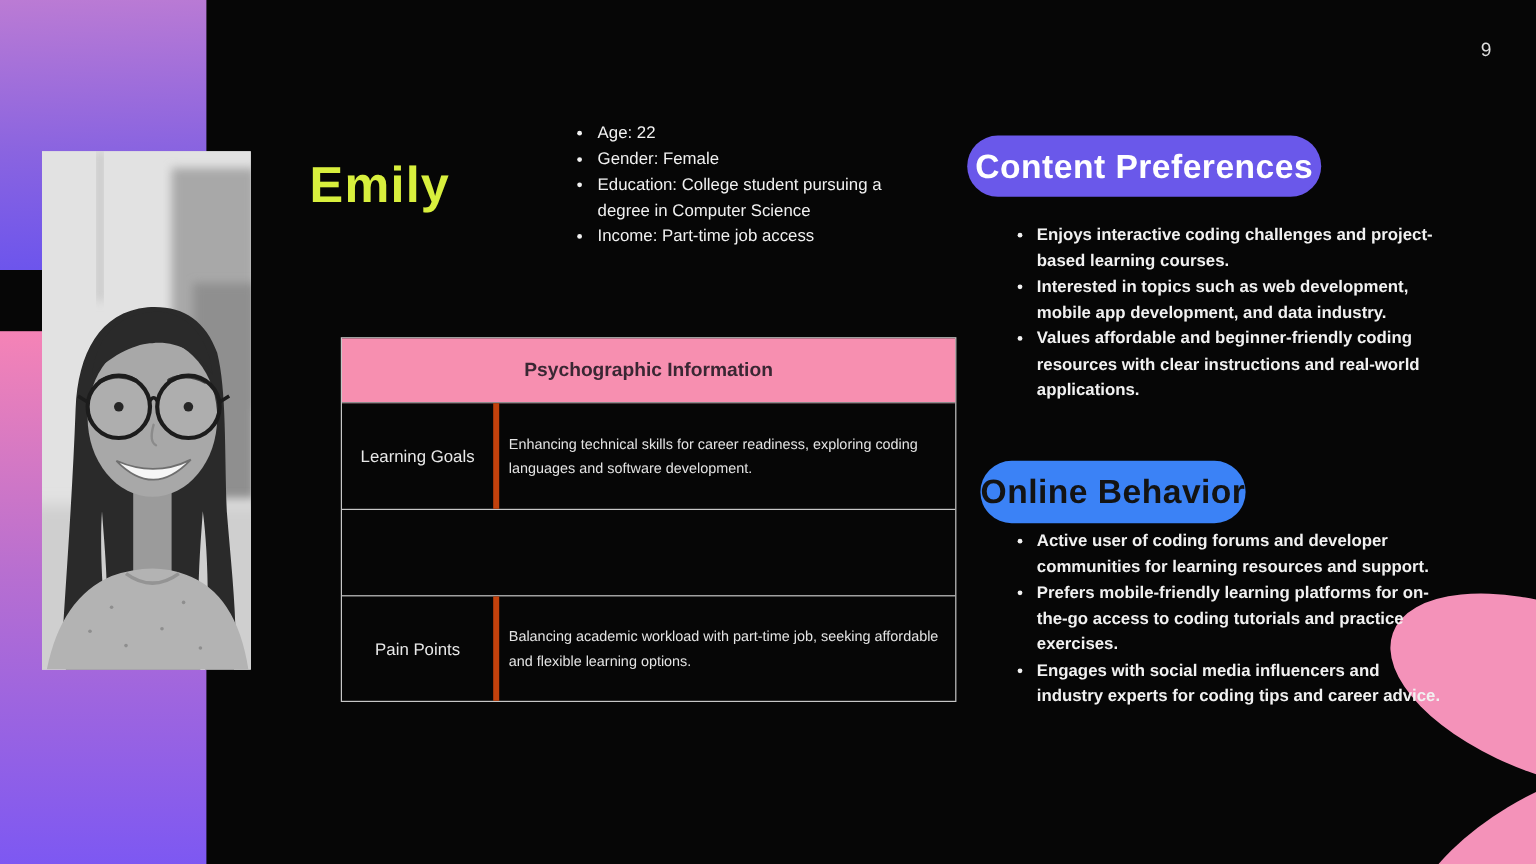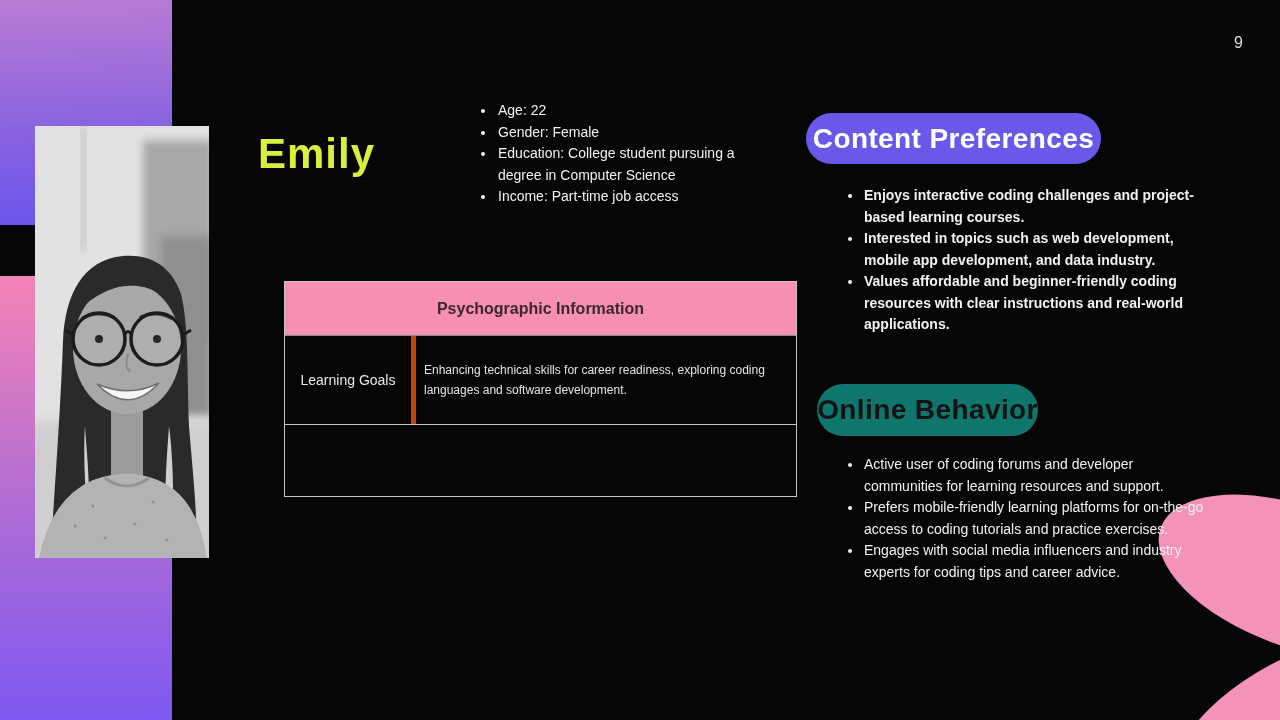--- a/index.html
+++ b/index.html
@@ -35,26 +35,26 @@
     border-right:5px solid #c2410c;font-size:14px;padding:8px;color:#e8e8e8;}
   .prow .value{display:flex;align-items:center;font-size:12px;line-height:20.5px;
     padding:12px 14px 12px 8px;color:#e3e3e3;}
   .prow-0{min-height:88px;}
   .prow-1{min-height:71px;}
   .prow-2{min-height:87px;}
   
   .pill{position:absolute;border-radius:27px;display:flex;align-items:center;justify-content:center;
     font-weight:bold;font-size:28px;letter-spacing:.4px;}
   .pill-cp{left:806px;top:113px;width:295px;height:51px;background:#6a58ea;color:#ffffff;}
-  .pill-ob{left:817px;top:384px;width:221px;height:52px;background:#0f766e;color:#131313;}
+  .pill-ob{left:817px;top:384px;width:221px;height:52px;background:#3b82f6;color:#131313;}
   
   .sec-list{position:absolute;margin:0;padding:0 0 0 17px;color:#f1f1f1;
     font-size:14px;line-height:21.5px;z-index:3;}
   .sec-cp{left:846px;top:185px;width:336px;font-weight:bold;}
-  .sec-ob{left:846px;top:454px;width:342px;}
+  .sec-ob{left:846px;top:440px;width:342px;font-weight:bold;}
   .sec-list li{padding-left:1px;}
   
   .page-num{position:absolute;left:1234px;top:34px;font-size:16px;color:#dcdcdc;z-index:4;}
   
   .blob{position:absolute;background:#f492b9;border-radius:50%;z-index:1;}
   .blob-upper{left:1152px;top:507px;width:290px;height:140px;transform:rotate(20deg);}
   .blob-lower{left:1160px;top:650px;width:320px;height:170px;transform:rotate(-25deg);}
 </style>
 </head>
 <body>
@@ -128,20 +128,24 @@
   </ul>
 
   <div class="ptable">
     <div class="ptable-header">Psychographic Information</div>
     <div class="prow prow-0">
       <div class="label">Learning Goals</div>
       <div class="value">Enhancing technical skills for career readiness, exploring coding languages and software development.</div>
     </div>
     <div class="prow prow-1">
     </div>
+    <div class="prow prow-2">
+      <div class="label">Pain Points</div>
+      <div class="value">Balancing academic workload with part-time job, seeking affordable and flexible learning options.</div>
+    </div>
   </div>
 
   <div class="pill pill-cp">Content Preferences</div>
   <ul class="sec-list sec-cp">
     <li>Enjoys interactive coding challenges and project-based learning courses.</li>
     <li>Interested in topics such as web development, mobile app development, and data industry.</li>
     <li>Values affordable and beginner-friendly coding resources with clear instructions and real-world applications.</li>
   </ul>
 
   <div class="pill pill-ob">Online Behavior</div>

